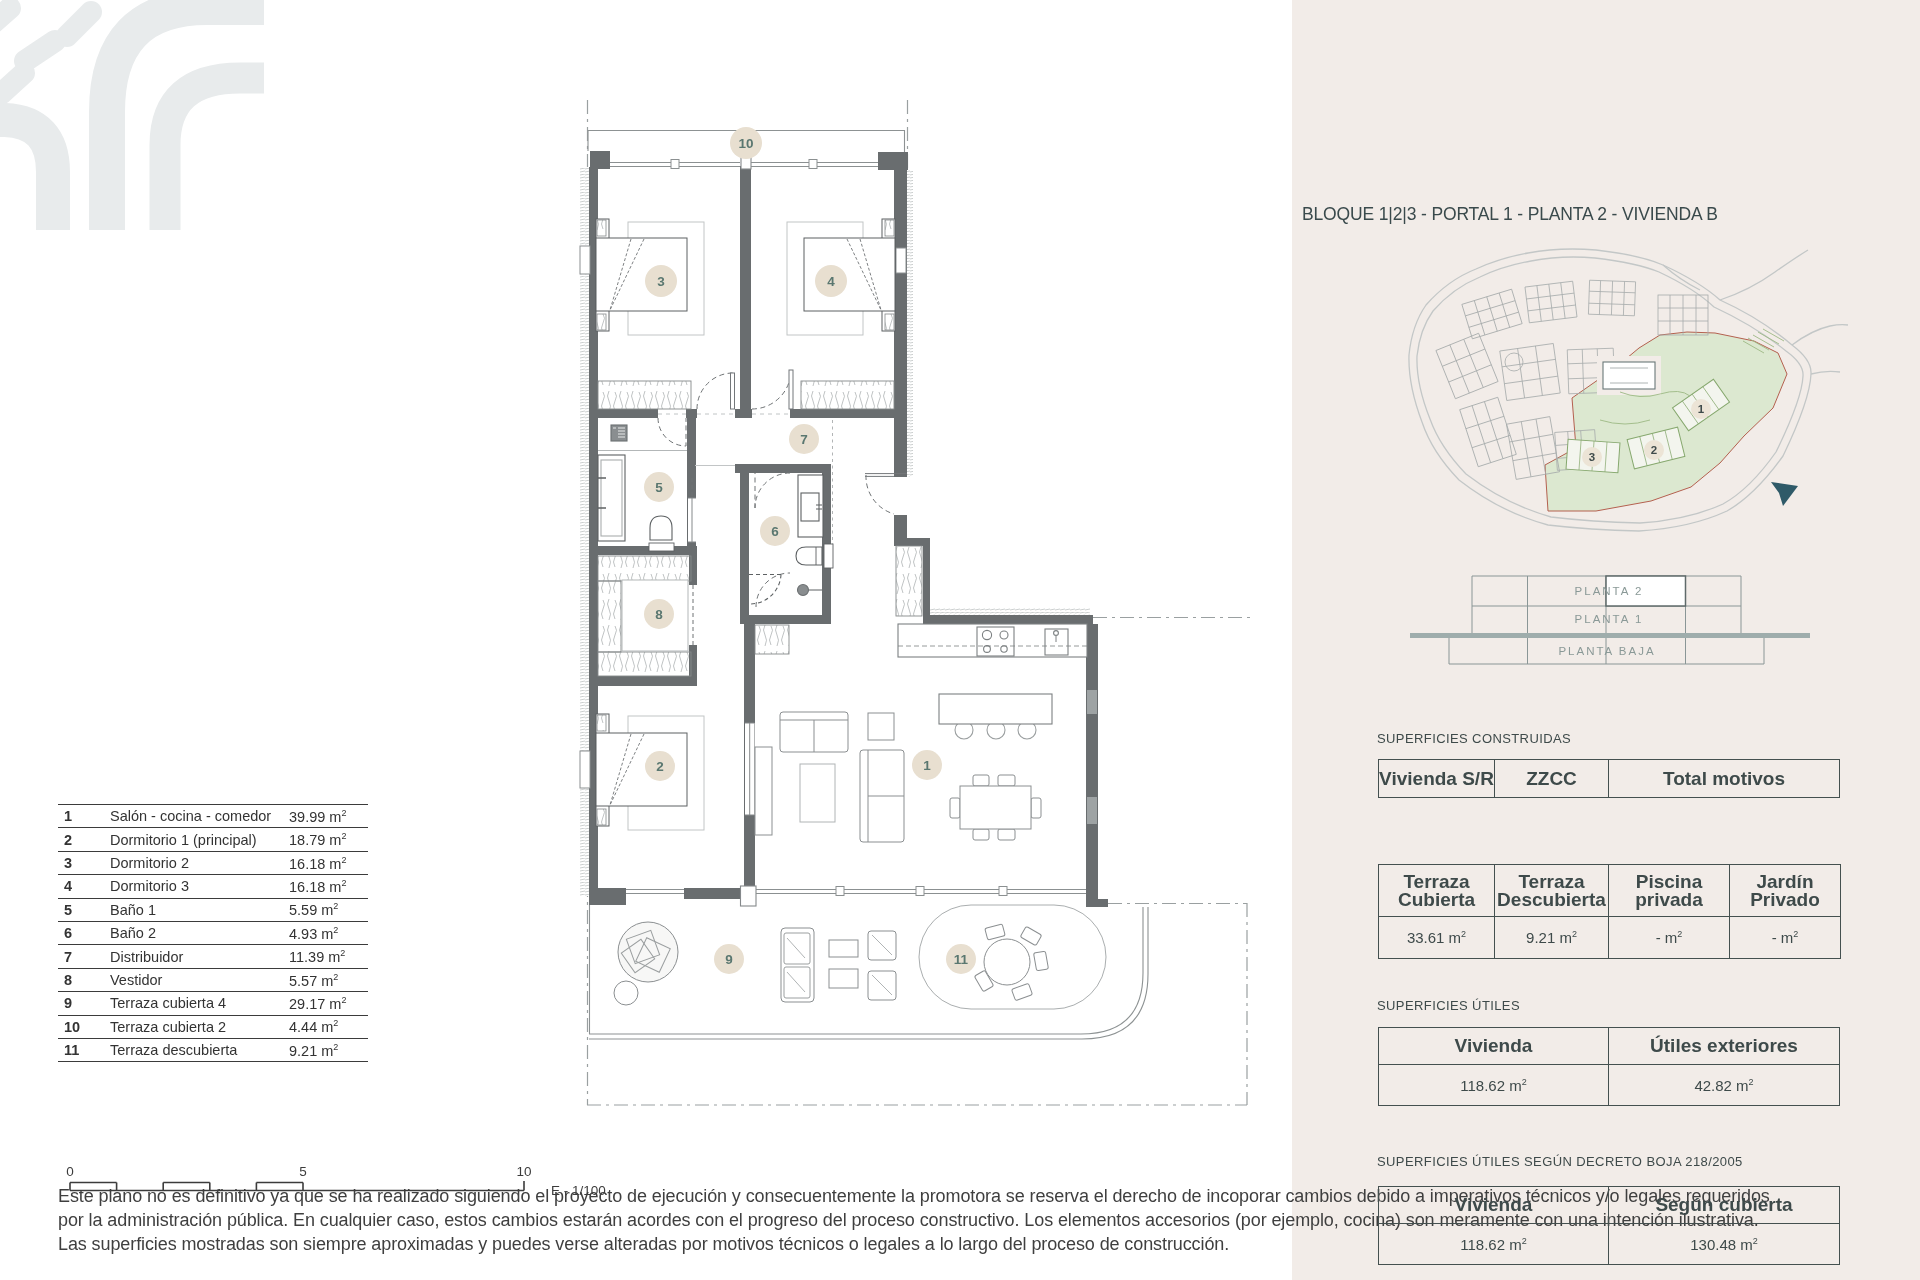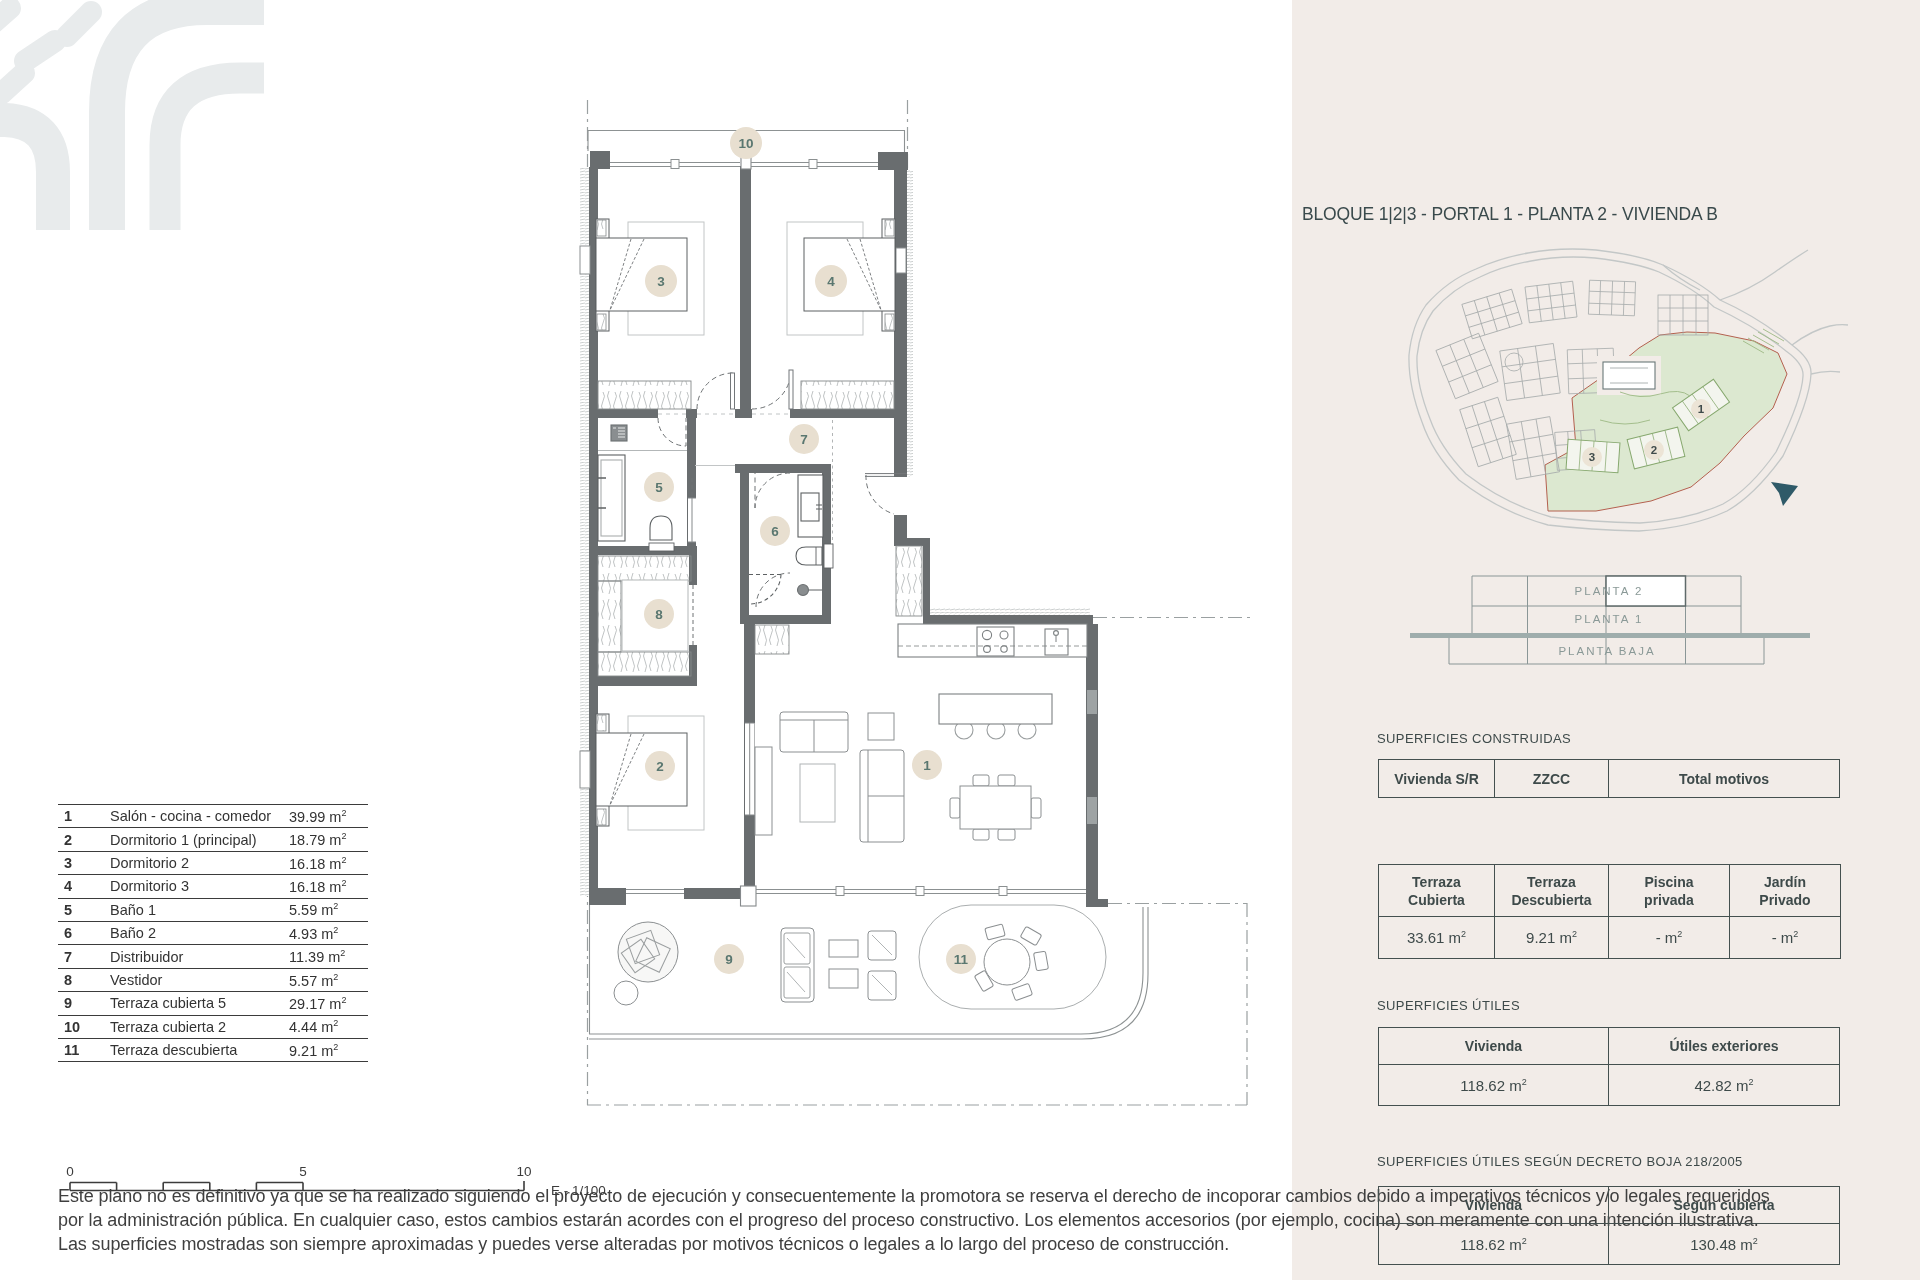--- a/index.html
+++ b/index.html
@@ -2,21 +2,21 @@
 <html><head>
 <meta charset="utf-8">
 <style>
 html,body{margin:0;padding:0;width:1920px;height:1280px;background:#ffffff;font-family:"Liberation Sans",sans-serif;overflow:hidden;position:relative}
 .abs{position:absolute}
 #rightpanel{position:absolute;left:1292px;top:0;width:628px;height:1280px;background:#f2ece8}
 #mainsvg{position:absolute;left:0;top:0}
 .secthead{position:absolute;color:#3e4a4a;font-size:13px;letter-spacing:0.4px;white-space:nowrap}
 table.dt{border-collapse:collapse;table-layout:fixed}
 table.dt td{border:1.6px solid #44504f;text-align:center;vertical-align:middle;color:#3e4a4a;padding:0}
-.hd{font-weight:bold;font-size:14px;line-height:18px}
+.hd{font-weight:bold;font-size:19px;line-height:18px}
 .vl{font-size:15px;color:#4c5352}
 sup{font-size:9px}
 #legend{position:absolute;left:58px;top:804px;width:310px}
 #legend table{border-collapse:collapse;width:310px}
 #legend td{border-bottom:1px solid #3b3b3b;font-size:14.5px;color:#333;height:22.4px;padding:0}
 #legend td.n{font-weight:bold;width:46px;padding-left:6px}
 #legend td.r{width:179px}
 #disc{position:absolute;left:58px;top:1184px;width:1220px;font-size:18px;color:#3f3f3f;line-height:24px;letter-spacing:-0.1px;white-space:nowrap}
 #title{position:absolute;left:1302px;top:204px;width:600px;text-align:left;color:#3a4a4c;font-size:17.5px;font-weight:normal;letter-spacing:-0.15px;white-space:nowrap}
 </style>
@@ -579,21 +579,21 @@
           <td class="r">Distribuidor</td>
           <td>11.39 m<sup>2</sup></td>
         </tr>
 <tr>
           <td class="n">8</td>
           <td class="r">Vestidor</td>
           <td>5.57 m<sup>2</sup></td>
         </tr>
 <tr>
           <td class="n">9</td>
-          <td class="r">Terraza cubierta 5</td>
+          <td class="r">Terraza cubierta 4</td>
           <td>29.17 m<sup>2</sup></td>
         </tr>
 <tr>
           <td class="n">10</td>
           <td class="r">Terraza cubierta 2</td>
           <td>4.44 m<sup>2</sup></td>
         </tr>
 <tr>
           <td class="n">11</td>
           <td class="r">Terraza descubierta</td>

